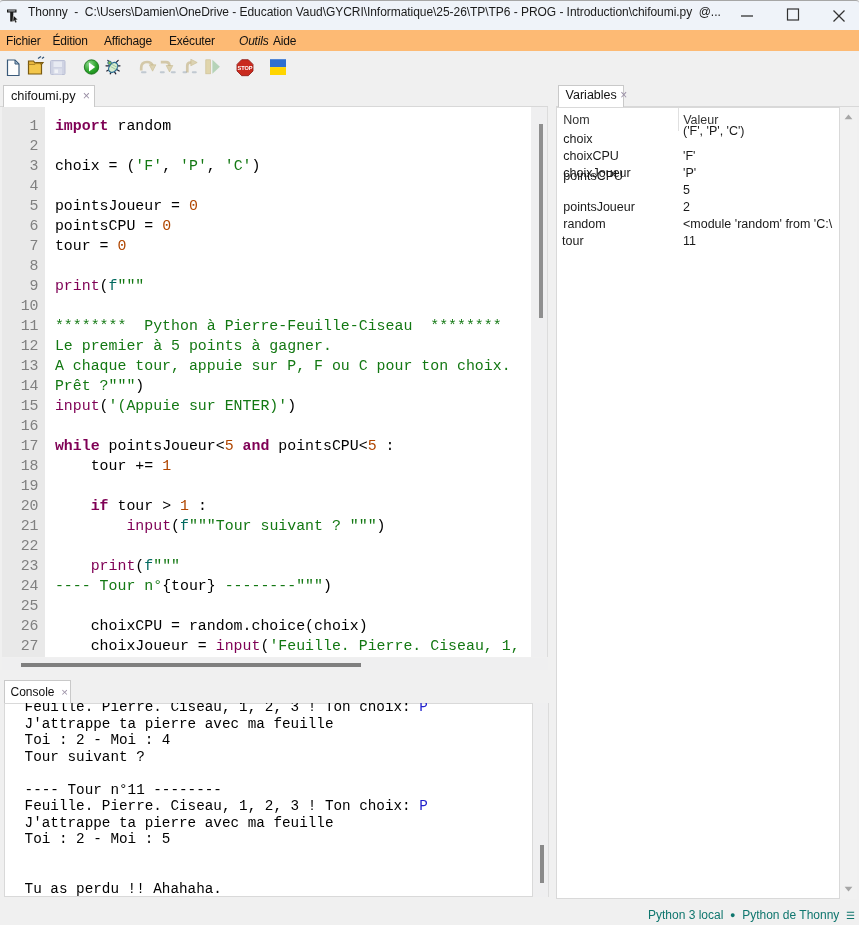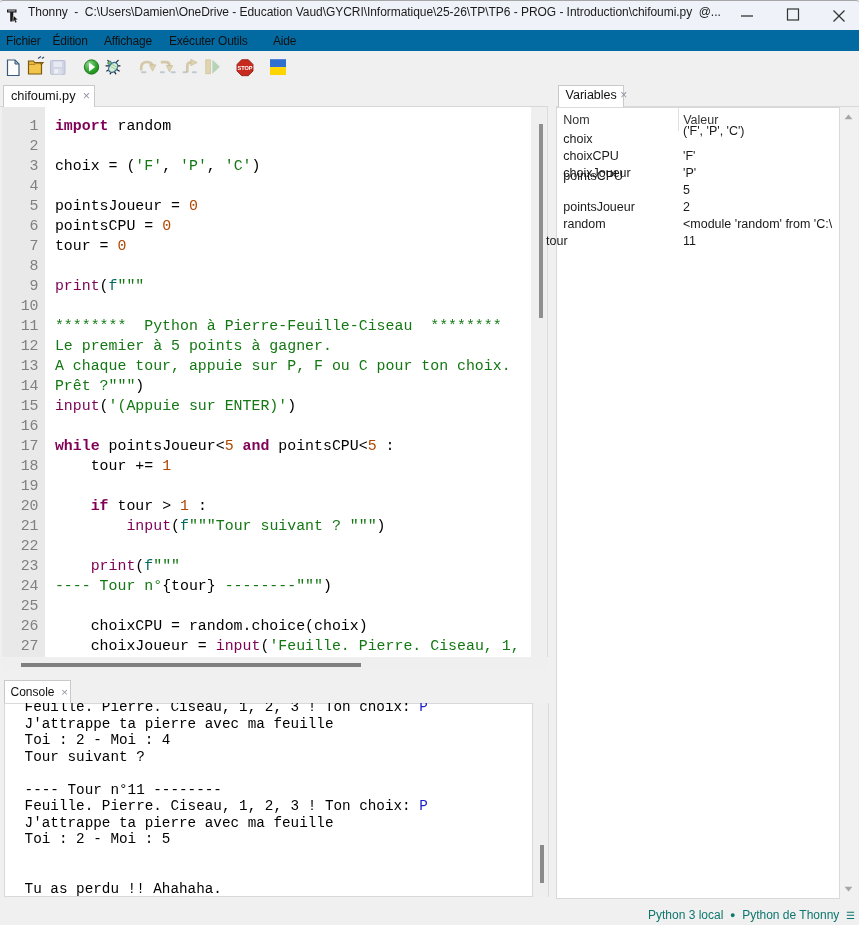--- a/index.html
+++ b/index.html
@@ -2,21 +2,21 @@
 <html><head>
 <meta charset="utf-8">
 <style>
 * { margin:0; padding:0; box-sizing:border-box; }
 html,body { width:859px; height:925px; }
 body { position:relative; background:#f0f0f0; font-family:"Liberation Sans",sans-serif; overflow:hidden; }
 .abs { position:absolute; }
 .mono { font-family:"Liberation Mono",monospace; }
 #titlebar { left:0; top:0; width:859px; height:30px; background:#eff3f9; border-top:1px solid #a6a6a6; border-radius:3px 3px 0 0; }
 #titletext { left:28px; top:5px; font-size:12px; color:#1b1b1b; white-space:nowrap; letter-spacing:-0.05px; }
-#menubar { left:0; top:30px; width:859px; height:21px; background:#0369a1; font-size:12px; color:#111; }
+#menubar { left:0; top:30px; width:859px; height:21px; background:#fdba74; font-size:12px; color:#111; }
 #menubar span { position:absolute; top:3.6px; letter-spacing:-0.2px; }
 #toolbar { left:0; top:51px; width:859px; height:33px; background:#f0f0f0; }
 .tab { position:absolute; background:#ffffff; border:1px solid #c9c9c9; border-bottom:none; }
 .tabx { color:#9a8fa5; }
 #gutter { left:2px; top:107px; width:43px; height:550px; background:#e9e9e9; }
 #editorwhite { left:45px; top:107px; width:486px; height:550px; background:#ffffff; }
 .codetext { font-size:14.9px; line-height:20px; color:#000; white-space:pre; }
 .kw { color:#7f0055; font-weight:bold; }
 .bi { color:#7f0055; }
 .st { color:#137813; }
@@ -47,21 +47,21 @@
 <rect x="49.5" y="1" width="11" height="11" fill="none" stroke="#333" stroke-width="1.2"></rect>
 <line x1="95.5" y1="2.5" x2="106.5" y2="13.5" stroke="#333" stroke-width="1.3"></line>
 <line x1="106.5" y1="2.5" x2="95.5" y2="13.5" stroke="#333" stroke-width="1.3"></line>
 </svg>
 
 <div class="abs" id="menubar">
 <span style="left:6px;">Fichier</span>
 <span style="left:52.5px;">Édition</span>
 <span style="left:104px;">Affichage</span>
 <span style="left:169px;">Exécuter</span>
-<span style="left:218px;">Outils</span>
+<span style="left:239px;font-style:italic;">Outils</span>
 <span style="left:273px;">Aide</span>
 </div>
 
 <div class="abs" id="toolbar"></div>
 <svg class="abs" style="left:0px; top:51px;" width="300" height="33" viewBox="0 0 300 33">
 
 <path d="M7.5 9 h7.5 l4 4 v11.5 h-11.5 z" fill="#fdfdfd" stroke="#3a5a7a" stroke-width="1.2"></path>
 <path d="M15 9 l4 4 h-4 z" fill="#9db6cc" stroke="#3a5a7a" stroke-width="1"></path>
 
 <path d="M28.5 13.5 v9.5 h13 v-9.5 l1.5 -2 h-7 l-1.5 2 z" fill="#f3c64b" stroke="#7a5a10" stroke-width="1.2"></path>
@@ -220,21 +220,21 @@
 <div class="abs varrow" style="left:563.3px; top:148.2px;">choixCPU</div>
 <div class="abs varrow" style="left:683px; top:148.2px;">'F'</div>
 <div class="abs varrow" style="left:563.3px; top:165.2px;">choixJoueur</div>
 <div class="abs varrow" style="left:683px; top:165.2px;">'P'</div>
 <div class="abs varrow" style="left:563.3px; top:168px;">pointsCPU</div>
 <div class="abs varrow" style="left:683px; top:182.2px;">5</div>
 <div class="abs varrow" style="left:563.3px; top:199.2px;">pointsJoueur</div>
 <div class="abs varrow" style="left:683px; top:199.2px;">2</div>
 <div class="abs varrow" style="left:563.3px; top:216.2px;">random</div>
 <div class="abs varrow" style="left:683px; top:216.2px;">&lt;module 'random' from 'C:\</div>
-<div class="abs varrow" style="left:546px; top:233.2px;">tour</div>
+<div class="abs varrow" style="left:562px; top:233.2px;">tour</div>
 <div class="abs varrow" style="left:683px; top:233.2px;">11</div>
 
 <div class="abs" style="left:840px; top:107px; width:17px; height:792px; background:#f1f1f1;"></div>
 <svg class="abs" style="left:840px; top:109px;" width="17" height="17" viewBox="0 0 17 17">
     <path d="M4.6 10.2 l3.9 -4.7 3.9 4.7 z" fill="#a6a6a6"></path>
   </svg>
 <svg class="abs" style="left:840px; top:880px;" width="17" height="17" viewBox="0 0 17 17">
     <path d="M4.6 6.8 l3.9 4.7 3.9 -4.7 z" fill="#a6a6a6"></path>
   </svg>
 

